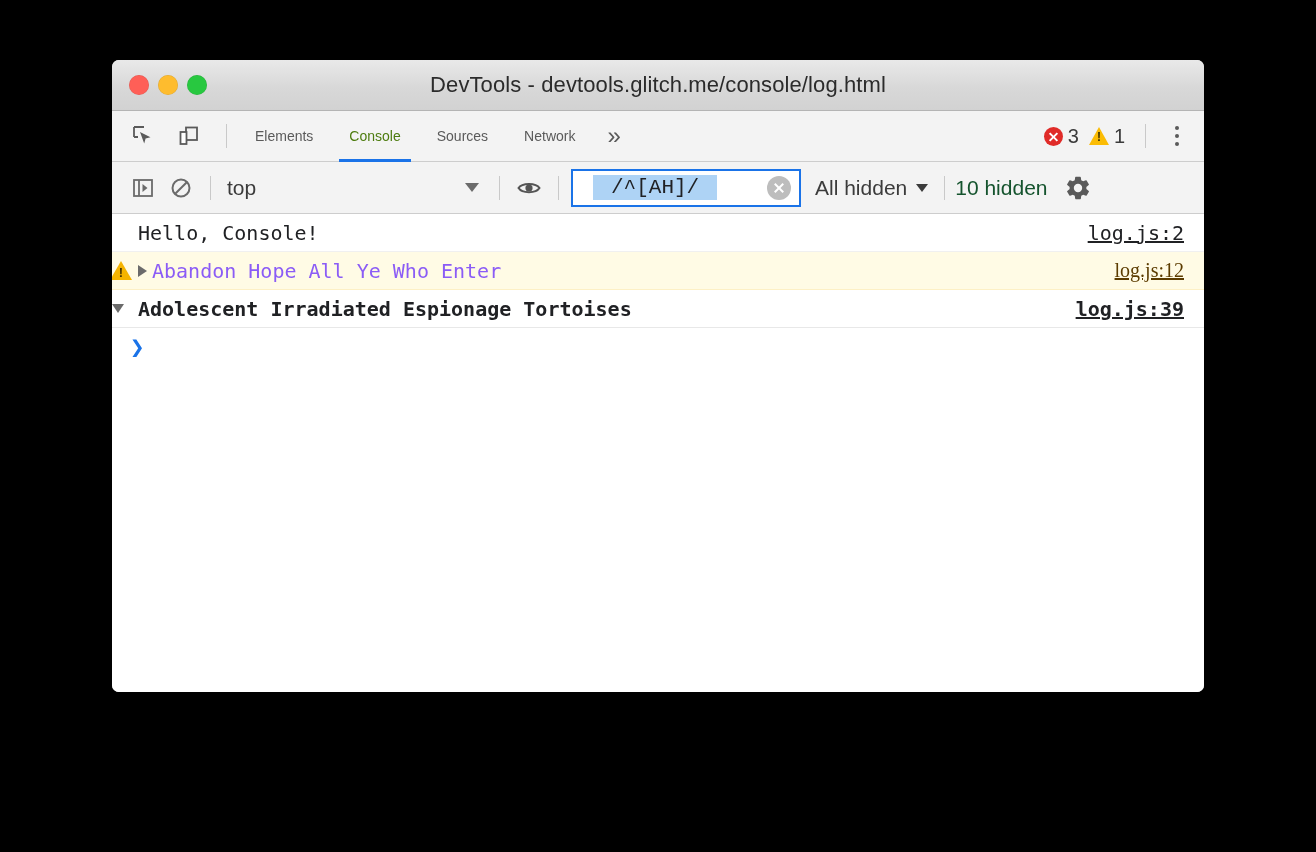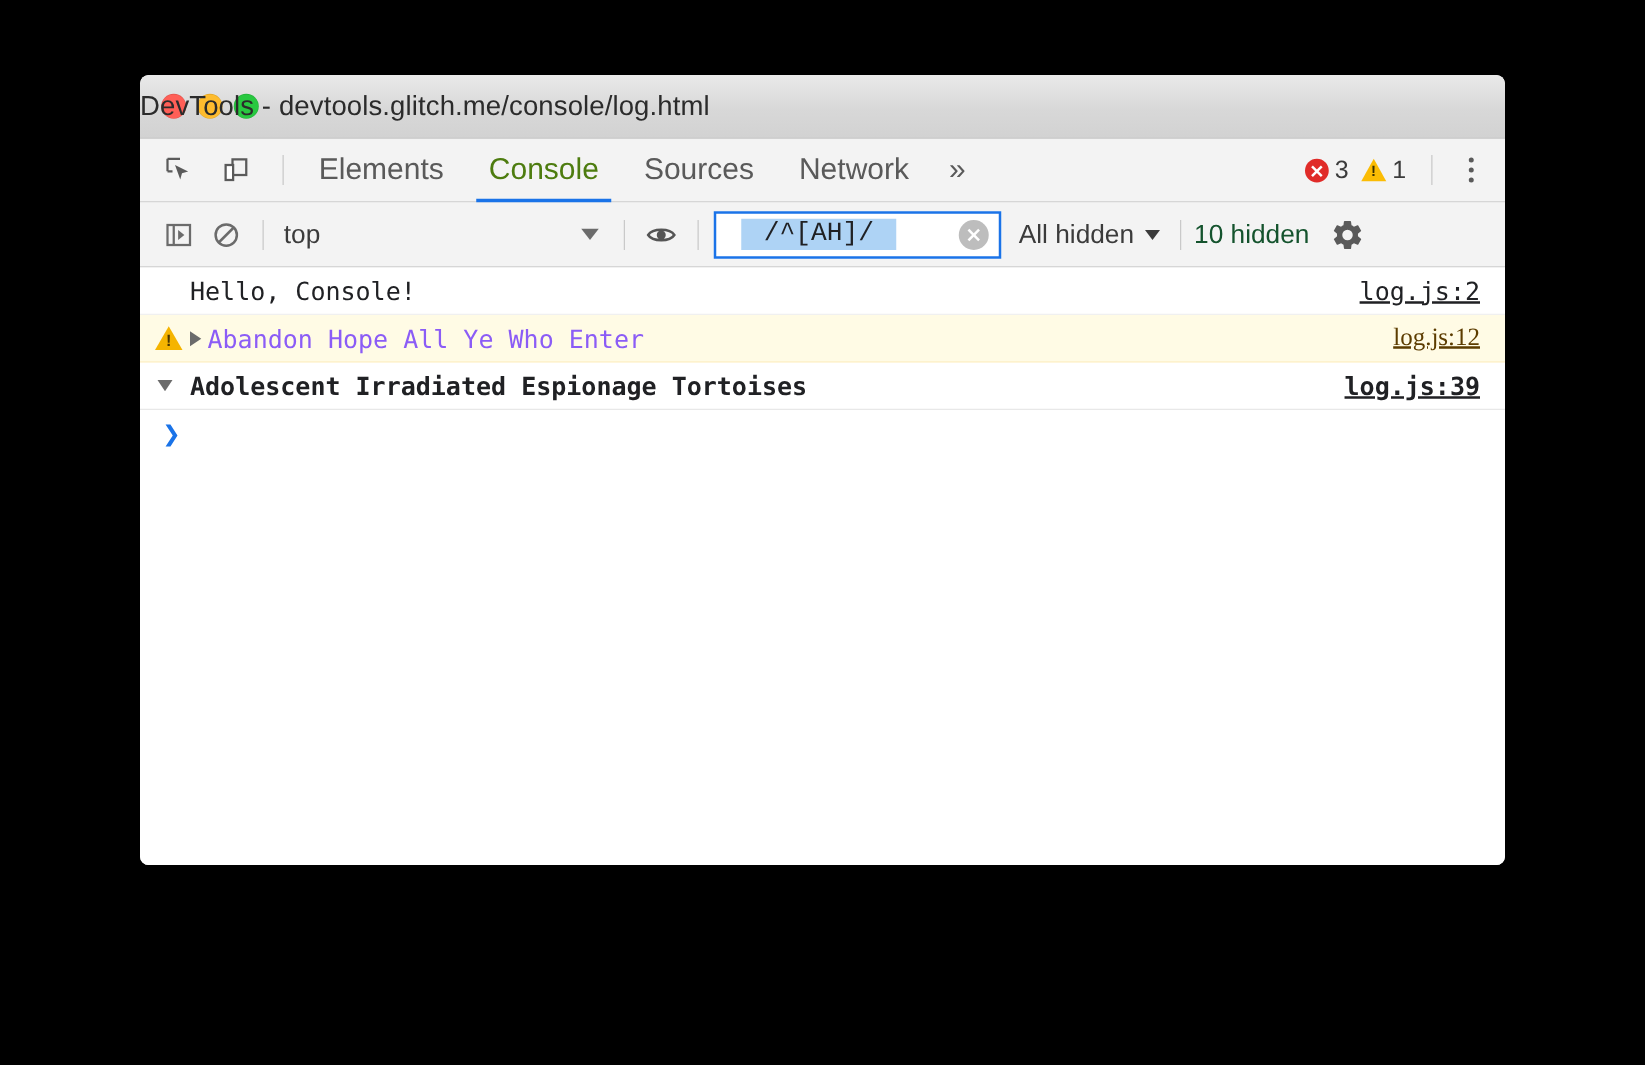--- a/index.html
+++ b/index.html
@@ -50,21 +50,21 @@
     box-sizing: border-box;
   }
   .light.red    { background: #ff5f57; box-shadow: inset 0 0 0 0.5px rgba(0,0,0,0.12); }
   .light.yellow { background: #febc2e; box-shadow: inset 0 0 0 0.5px rgba(0,0,0,0.12); }
   .light.green  { background: #28c840; box-shadow: inset 0 0 0 0.5px rgba(0,0,0,0.12); }
   #window-title {
     position: absolute;
     left: 0; right: 0; top: 0;
     height: 50px;
     line-height: 50px;
-    text-align: left;
+    text-align: center;
     font-size: 22px;
     color: #2b2b2b;
     letter-spacing: 0.1px;
   }
 
   
   #tabbar {
     position: relative;
     height: 51px;
     background: #f3f3f3;
@@ -95,21 +95,21 @@
   }
   #tabs {
     display: flex;
     align-items: stretch;
     height: 51px;
   }
   .tab {
     display: flex;
     align-items: center;
     padding: 0 18px;
-    font-size: 24px;
+    font-size: 14px;
     color: #5a5a5a;
     cursor: pointer;
     position: relative;
     box-sizing: border-box;
   }
   .tab.active {
     color: #4d7c0f;
   }
   .tab.active::after {
     content: "";
@@ -297,21 +297,20 @@
     background: #ffffff;
     height: calc(632px - 51px - 51px - 52px);
     overflow: hidden;
   }
   .msg {
     position: relative;
     display: flex;
     align-items: center;
     height: 38px;
     border-bottom: 1px solid #f0f0f0;
-    padding-left: 14px;
     box-sizing: border-box;
     font-family: "DejaVu Sans Mono", monospace;
     font-size: 20px;
   }
   .msg.warning {
     background: #fffbe5;
     border-bottom-color: #fdf0c5;
   }
   .msg.group {
     border-bottom-color: #e8e8e8;

